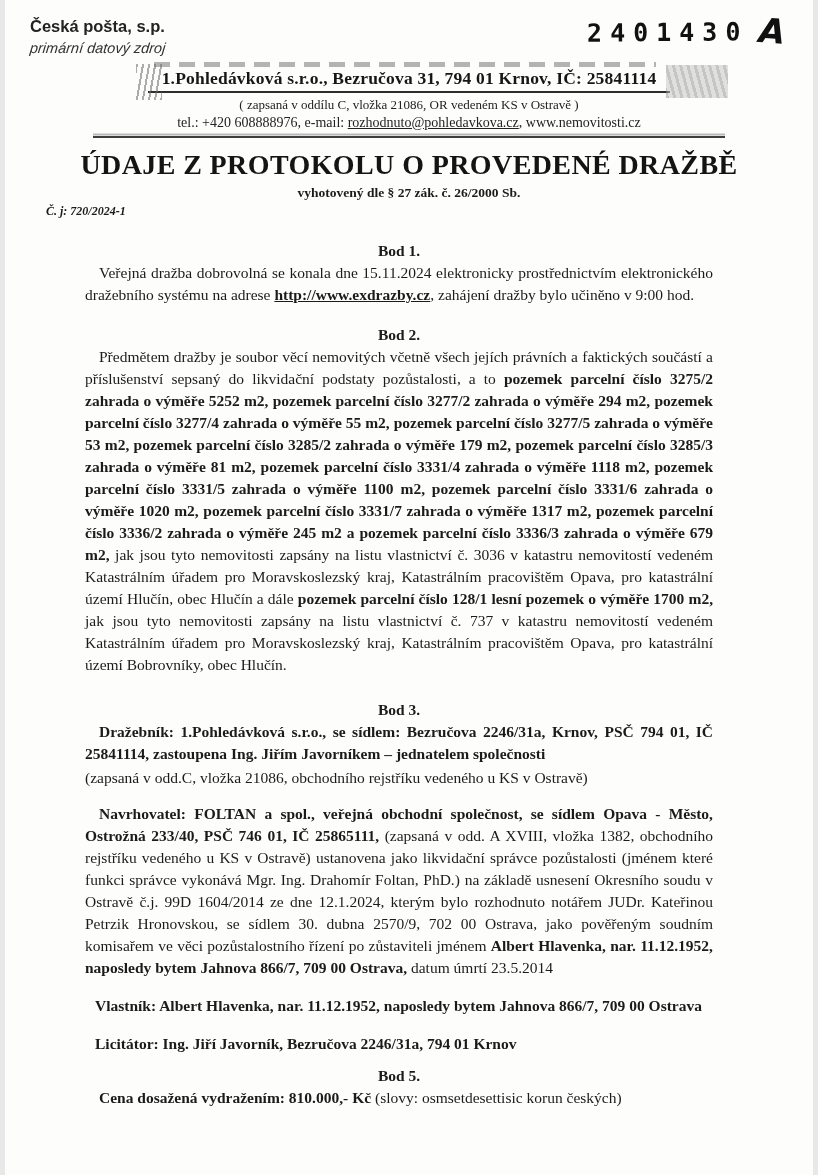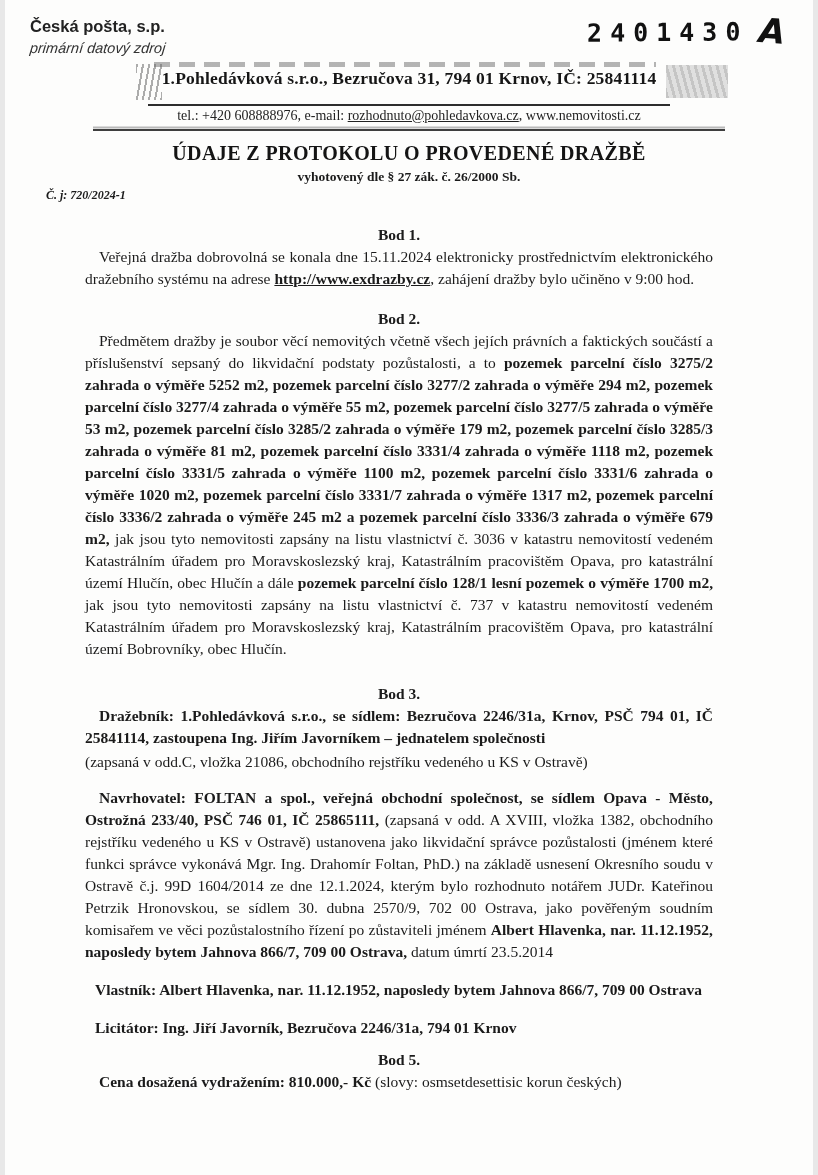--- a/index.html
+++ b/index.html
@@ -13,33 +13,33 @@
   .top-row{display:flex;justify-content:space-between;align-items:flex-start;padding:16px 28px 0 25px;}
   .postal{line-height:1.25;}
   .postal-org{font-family:"Liberation Sans",sans-serif;font-weight:bold;font-size:16.5px;color:#222;}
   .postal-sub{font-family:"Liberation Sans",sans-serif;font-style:italic;font-size:14.5px;color:#333;margin-top:2px;transform:skewX(-6deg);}
   .stamp{display:flex;align-items:flex-start;margin-top:2px;}
   .stamp-num{font-family:"DejaVu Sans Mono",monospace;font-weight:bold;font-size:25px;letter-spacing:8px;color:#111;transform:rotate(-0.5deg);}
   .stamp-letter{font-family:"DejaVu Sans",sans-serif;font-weight:bold;font-style:italic;font-size:34px;color:#111;margin-left:10px;line-height:26px;transform:rotate(4deg);}
   
   .letterhead{width:640px;margin:10px auto 0;text-align:center;position:relative;}
   .company-line{display:inline-block;font-weight:bold;font-size:17.5px;letter-spacing:.2px;
-    border-bottom:2.5px solid #2d2d2d;padding:1px 14px 15px;position:relative;color:#161616;}
+    border-bottom:2.5px solid #2d2d2d;padding:1px 14px 2px;position:relative;color:#161616;}
   .sm-top{position:absolute;top:-5px;left:6px;right:14px;height:5px;
     background:repeating-linear-gradient(90deg,#5a5a5a 0 16px,transparent 16px 25px);opacity:.45;}
   .sm-left{position:absolute;left:-12px;top:-3px;width:26px;height:36px;
     background:repeating-linear-gradient(100deg,#6a6a6a 0 2px,transparent 2px 6px);opacity:.55;}
   .sm-right{position:absolute;right:-58px;top:-2px;width:62px;height:33px;
     background:repeating-linear-gradient(75deg,#8d8d8d 0 3px,#c2c2c2 3px 7px);opacity:.5;}
   .reg-line{font-size:13px;margin-top:4px;color:#222;}
   .contact-line{font-size:14px;margin-top:2px;color:#222;}
   .contact-line .email{text-decoration:underline;}
   .rule{width:632px;margin:5px auto 0;height:2.5px;background:#3e3e3e;box-shadow:0 -2.5px 0 #b9b9b9;}
   
-  .doc-title{text-align:center;font-weight:bold;font-size:20px;letter-spacing:.4px;margin-top:11px;color:#141414;}
+  .doc-title{text-align:center;font-weight:bold;font-size:28px;letter-spacing:.4px;margin-top:11px;color:#141414;}
   .doc-subtitle{text-align:center;font-weight:bold;font-size:13.5px;margin-top:4px;}
   .doc-ref{font-weight:bold;font-style:italic;font-size:12px;margin-top:3px;margin-left:41px;}
   
   .content{padding:0 100px 0 80px;}
   .bod-heading{text-align:center;font-weight:bold;font-size:15.5px;}
   .h-bod1{margin-top:23px;}
   .h-bod2{margin-top:20px;}
   .h-bod3{margin-top:25px;}
   .h-bod5{margin-top:12px;}
   .para{font-size:15.5px;line-height:22px;text-align:justify;text-indent:14px;margin:2px 0 0 0;color:#1b1b1b;}
@@ -66,20 +66,21 @@
     </div>
   </div>
 
   <div class="letterhead">
     <span class="company-line">
       <span class="sm-top"></span>
       <span class="sm-left"></span>
       <span class="sm-right"></span>
       <span>1.Pohledávková s.r.o., Bezručova 31, 794 01 Krnov, IČ: 25841114</span>
     </span>
+    <div class="reg-line">( zapsaná v oddílu C, vložka 21086, OR vedeném KS v Ostravě )</div>
     <div class="contact-line"><span>tel.: +420 608888976, e-mail: </span><span class="email">rozhodnuto@pohledavkova.cz</span><span>, www.nemovitosti.cz</span></div>
   </div>
   <div class="rule"></div>
 
   <div class="doc-title">ÚDAJE Z PROTOKOLU O PROVEDENÉ DRAŽBĚ</div>
   <div class="doc-subtitle">vyhotovený dle § 27 zák. č. 26/2000 Sb.</div>
   <div class="doc-ref">Č. j: 720/2024-1</div>
 
   <div class="content">
 

